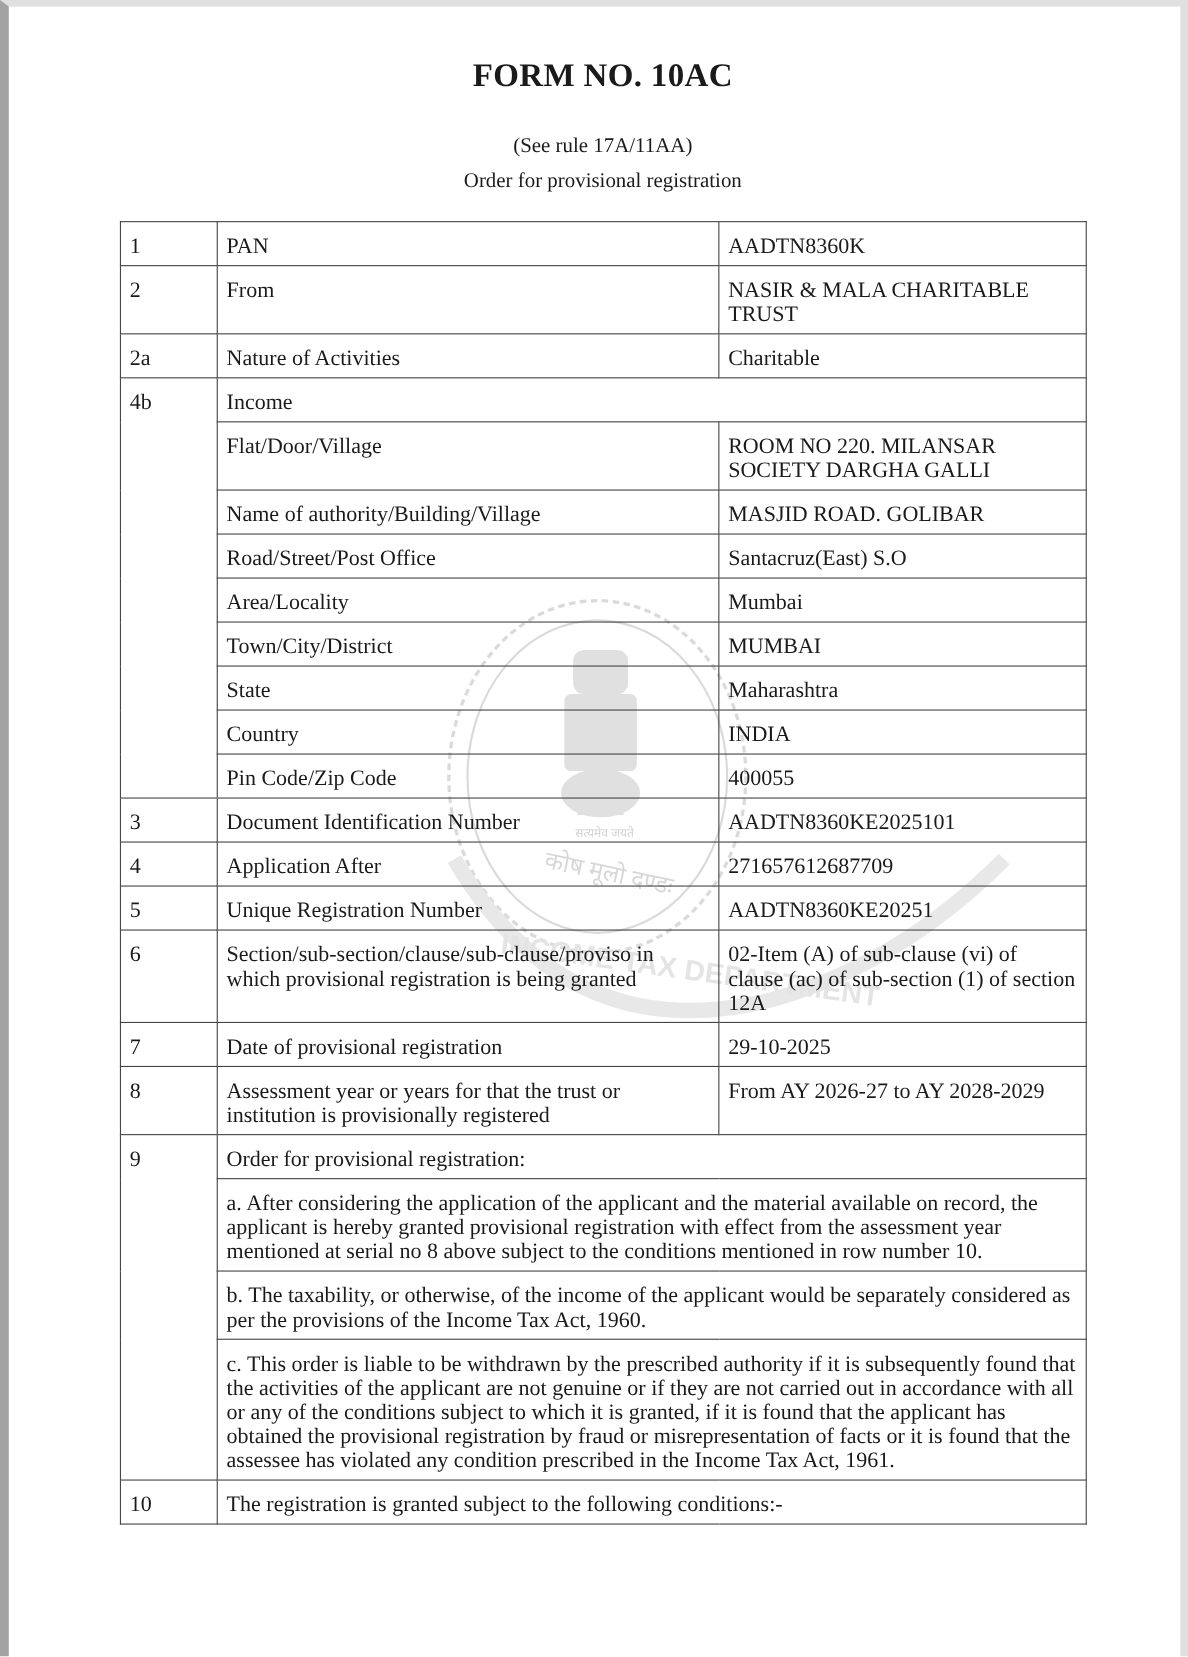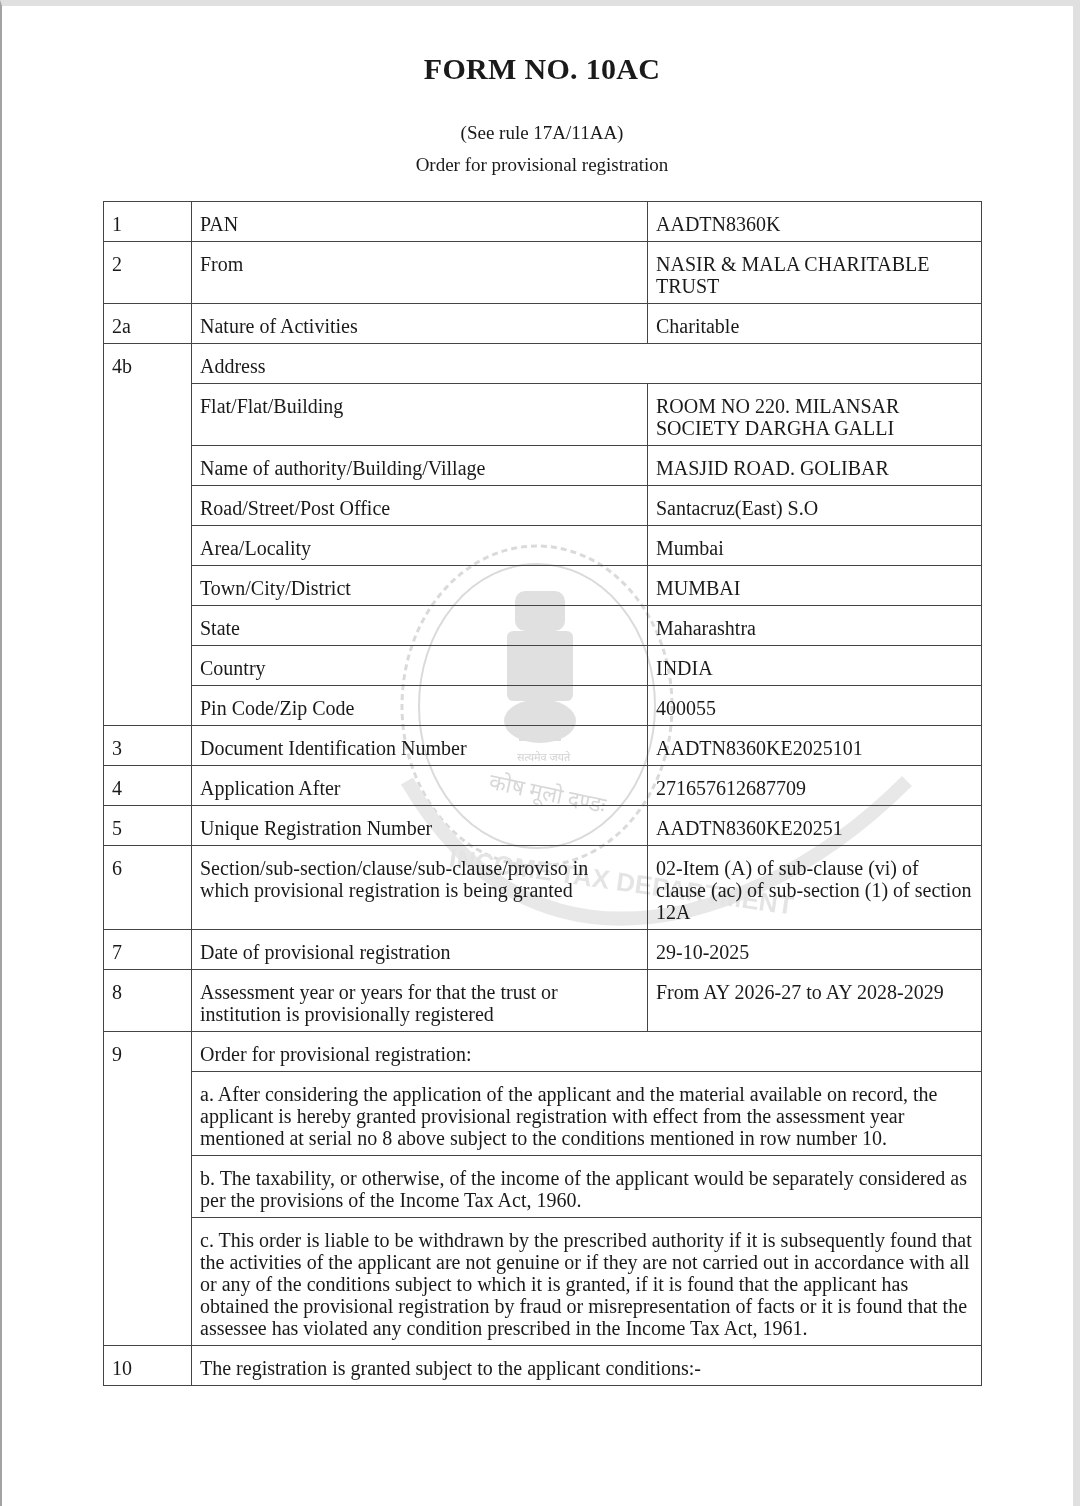--- a/index.html
+++ b/index.html
@@ -6,21 +6,21 @@
   body {
     width: 1080px; height: 1506px; overflow: hidden;
     background: #ffffff;
     font-family: "Liberation Serif", "DejaVu Serif", serif;
     color: #1a1a1a;
     position: relative;
   }
   .page-frame {
     position: absolute; left: 0; top: 0; width: 1080px; height: 1506px;
     box-sizing: border-box;
-    border-left: 2px solid #a3a3a3;
+    border-left: 8px solid #a3a3a3;
     border-top: 6px solid #e0e0e0;
     border-right: 7px solid #e0e0e0;
     background: #fff;
   }
   .title {
     position: absolute; top: 46px; left: 0; width: 1080px; text-align: center;
     font-weight: bold; font-size: 30px; letter-spacing: 0.3px;
   }
   .subtitle {
     position: absolute; left: 0; width: 1080px; text-align: center; font-size: 19px;
@@ -95,24 +95,24 @@
       <td>From</td>
       <td>NASIR &amp; MALA CHARITABLE TRUST</td>
     </tr>
     <tr>
       <td class="num">2a</td>
       <td>Nature of Activities</td>
       <td>Charitable</td>
     </tr>
     <tr>
       <td class="num nb-bottom" rowspan="9">4b</td>
-      <td colspan="2">Address</td>
+      <td colspan="2">Income</td>
     </tr>
     <tr>
-      <td style="height:42px">Flat/Flat/Building</td>
+      <td style="height:42px">Flat/Door/Village</td>
       <td>ROOM NO 220. MILANSAR SOCIETY DARGHA GALLI</td>
     </tr>
     <tr>
       <td>Name of authority/Building/Village</td>
       <td>MASJID ROAD. GOLIBAR</td>
     </tr>
     <tr>
       <td>Road/Street/Post Office</td>
       <td>Santacruz(East) S.O</td>
     </tr>
@@ -177,17 +177,17 @@
     </tr>
     <tr>
       <td colspan="2">b. The taxability, or otherwise, of the income of the applicant would be separately considered as per the provisions of the Income Tax Act, 1960.</td>
     </tr>
     <tr>
       <td colspan="2">c. This order is liable to be withdrawn by the prescribed authority if it is subsequently found that the activities of the applicant are not genuine or if they are not carried out in accordance with all or any of the conditions subject to which it is granted, if it is found that the applicant has obtained the provisional registration by fraud or misrepresentation of facts or it is found that the assessee has violated any condition prescribed in the Income Tax Act, 1961.</td>
     </tr>
 
     <tr>
       <td class="num">10</td>
-      <td colspan="2">The registration is granted subject to the applicant conditions:-</td>
+      <td colspan="2">The registration is granted subject to the following conditions:-</td>
     </tr>
   </tbody>
     </table>
 </div>
 
 </body></html>

